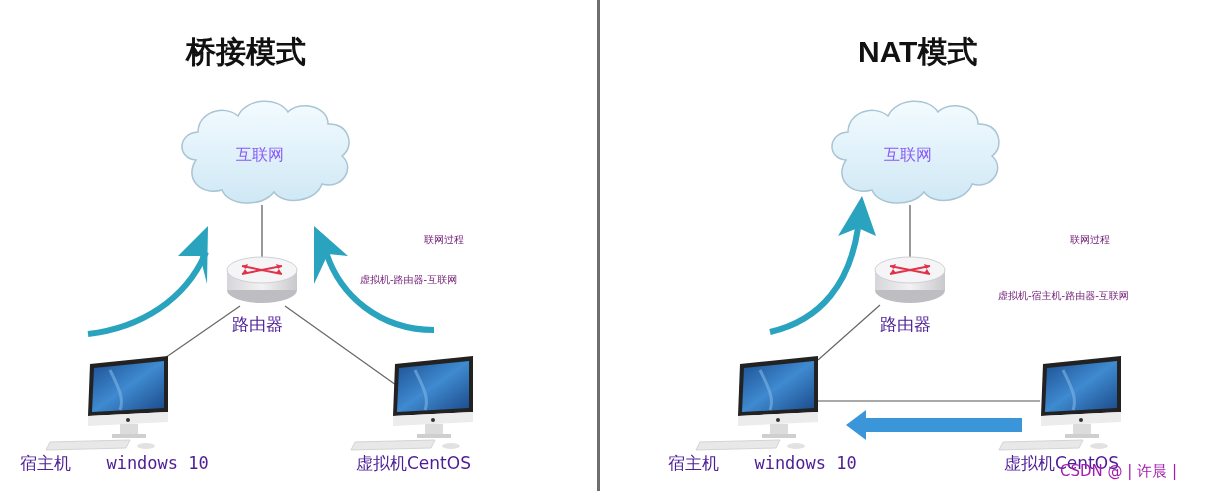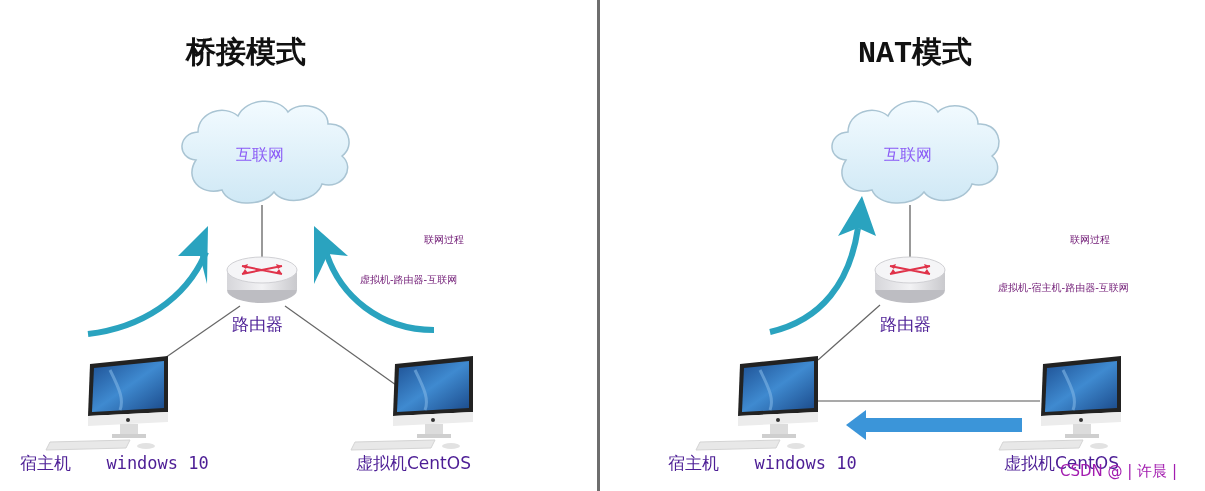--- a/index.html
+++ b/index.html
@@ -1,18 +1,18 @@
 <!DOCTYPE html>
 <html><head>
 <meta charset="utf-8">
 <style>
   html, body { margin:0; padding:0; background:#ffffff; }
   body { width:1205px; height:491px; position:relative; overflow:hidden; font-family:"DejaVu Sans", sans-serif; }
   .abs { position:absolute; }
-  .title { font-family:Liberation Mono, monospace; font-weight:bold; font-size:30px; color:#111; white-space:nowrap; }
+  .title { font-family:Liberation Sans, sans-serif; font-weight:bold; font-size:30px; color:#111; white-space:nowrap; }
   .label { font-size:17px; color:#4c1d95; white-space:nowrap; }
   .mono { font-family:"DejaVu Sans Mono", monospace;margin-left:30px; }
   .small { font-size:10px; color:#701a75; white-space:nowrap; }
   .divider { position:absolute; left:597px; top:0; width:3px; height:491px; background:#6e6e6e; }
   svg.layer { position:absolute; left:0; top:0; }
   .cloud-text { font-size:16px; color:#8b5cf6; white-space:nowrap; }
   .watermark { font-size:15px; color:#a21caf; white-space:nowrap;text-align:center; }
 </style>
 </head>
 <body>
@@ -118,20 +118,20 @@
 <div class="abs label" style="left:20px; top:452px;">
   <span>宿主机</span>
   <span class="mono">windows 10</span>
 </div>
 <div class="abs label" style="left:356px; top:452px;">虚拟机CentOS</div>
 
 <div class="abs title" style="left:842px; top:32px;margin-left:16px;">NAT模式</div>
 <div class="abs cloud-text" style="left:884px; top:145px;">互联网</div>
 <div class="abs label" style="left:880px; top:313px;">路由器</div>
 <div class="abs small" style="left:1070px; top:233px;">联网过程</div>
-<div class="abs small" style="left:998px; top:281px;text-align:right;">虚拟机-宿主机-路由器-互联网</div>
+<div class="abs small" style="left:998px; top:289px;text-align:right;">虚拟机-宿主机-路由器-互联网</div>
 <div class="abs label" style="left:668px; top:452px;">
   <span>宿主机</span>
   <span class="mono">windows 10</span>
 </div>
 <div class="abs label" style="left:1004px; top:452px;">虚拟机CentOS</div>
 
 <div class="abs watermark" style="left:1060px; top:462px;">CSDN @ | 许晨 |</div>
 
 </body></html>

